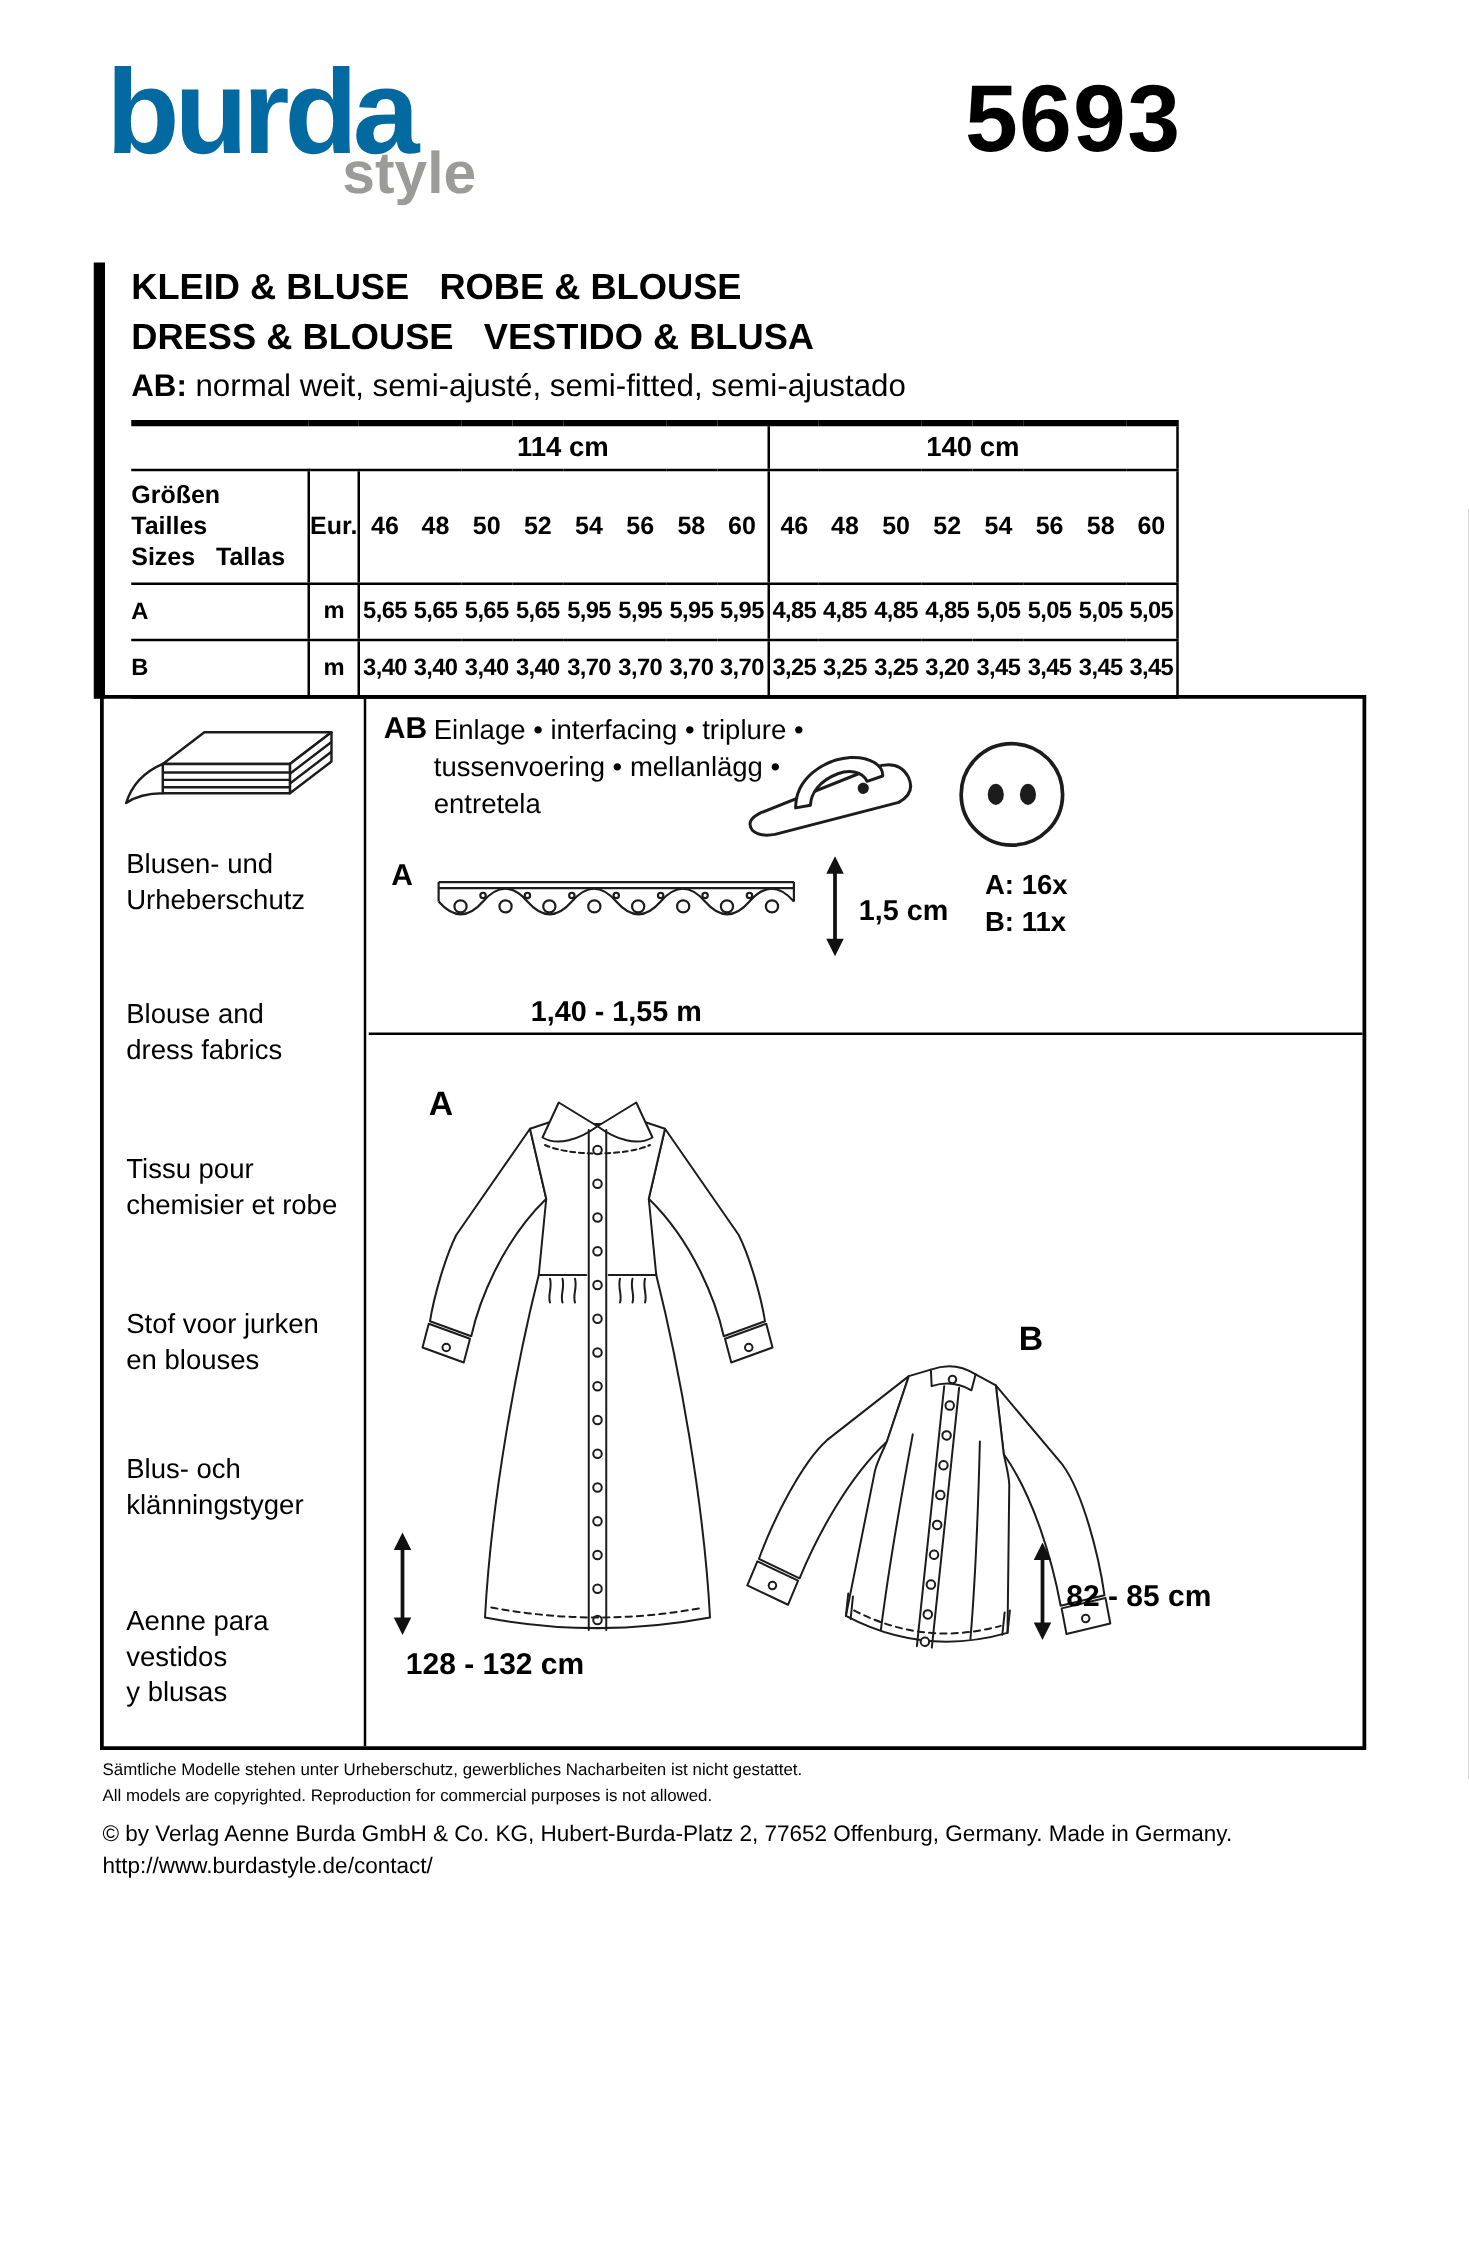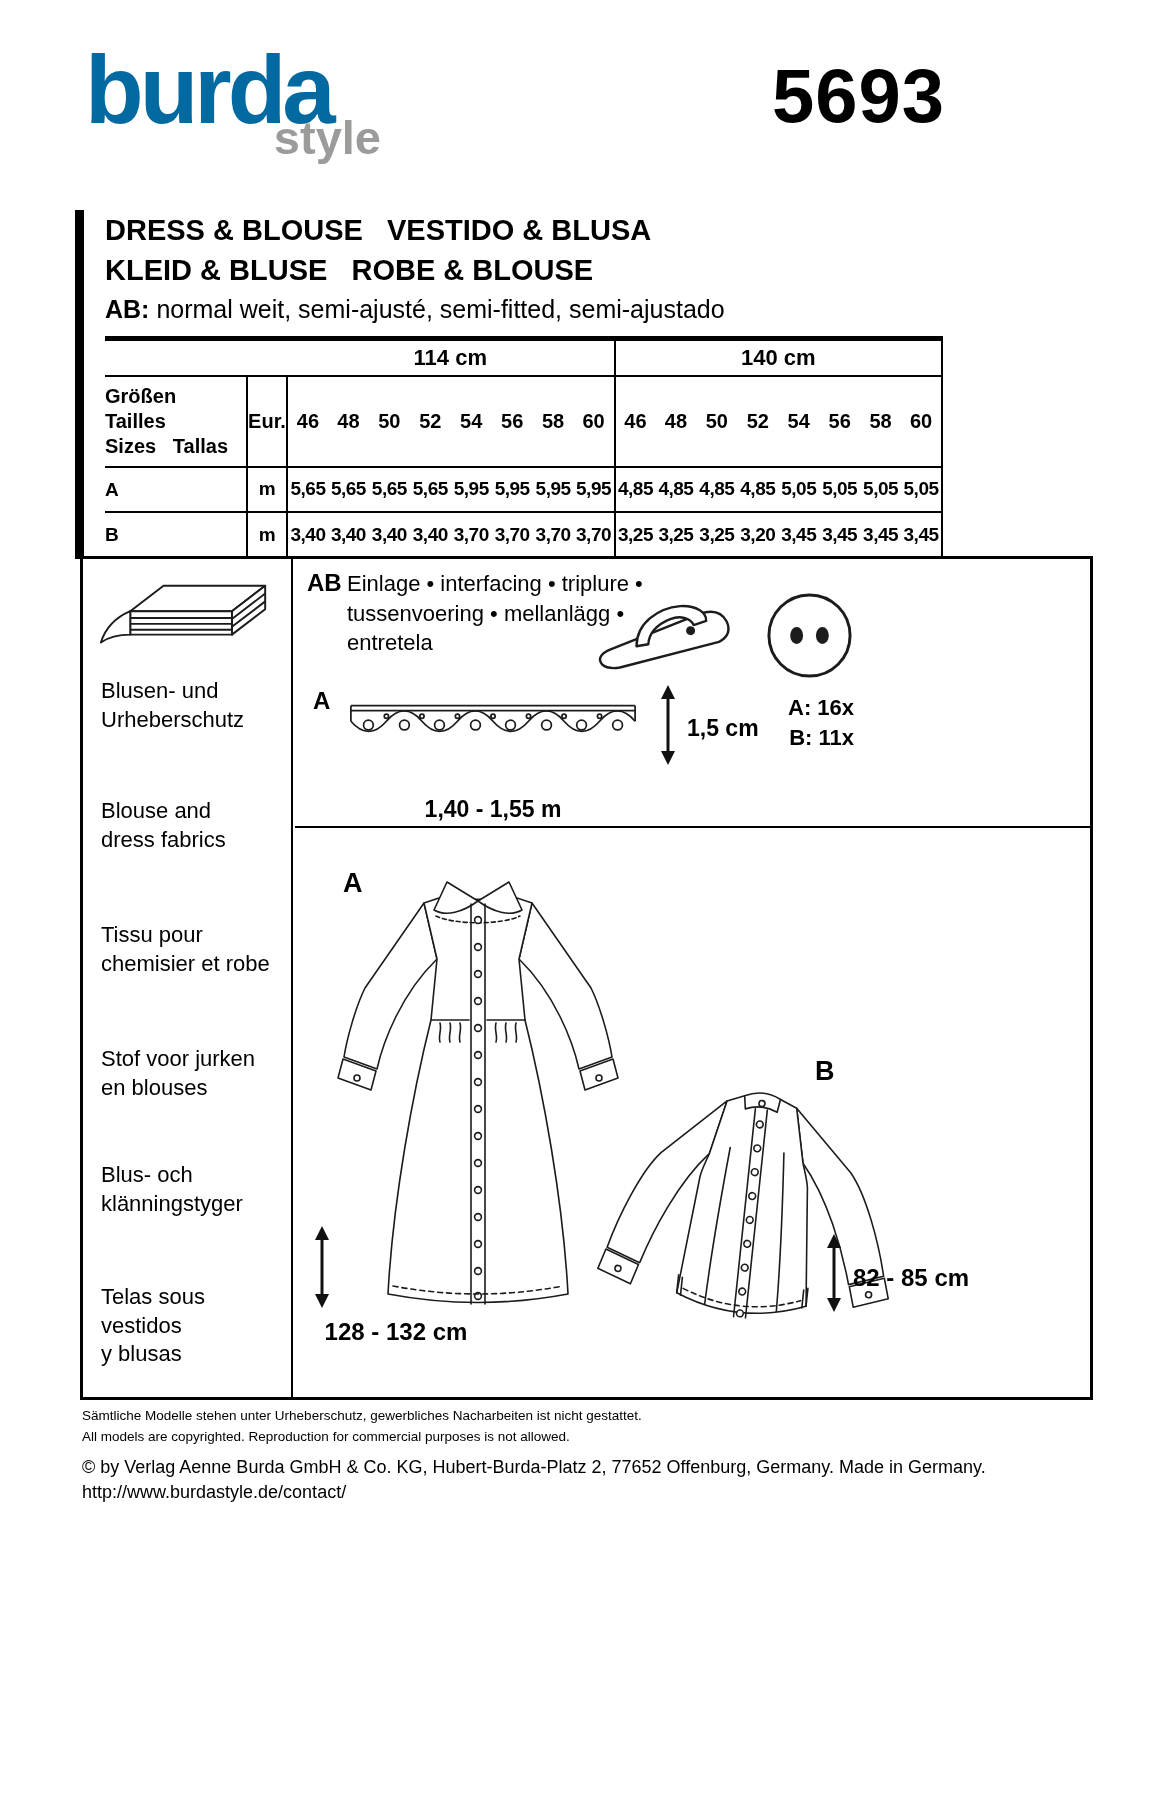--- a/index.html
+++ b/index.html
@@ -33,21 +33,21 @@
   .main-panel { position:absolute; left:80px; top:556px; width:1013px; height:844px; border:3px solid #000; }
   .left-col { position:absolute; left:0; top:0; bottom:0; width:210px; border-right:2px solid #000; }
   .fabric-item { position:absolute; left:18px; font-size:22px; line-height:1.3; white-space:pre-wrap; }
   .notions { position:absolute; left:212px; right:0; top:0; height:269px; border-bottom:2px solid #000; }
   .drawings { position:absolute; left:212px; right:0; top:271px; bottom:0; }
 
   .ab-label { position:absolute; left:12px; top:10px; font-size:24px; font-weight:bold; }
   .interfacing-text { position:absolute; left:52px; top:10px; width:320px; font-size:22px; line-height:1.35; white-space:pre-wrap; }
   .iron-box { position:absolute; left:296px; top:30px; }
   .button-box { position:absolute; left:468px; top:30px; }
-  .button-counts { position:absolute; left:493px; top:134px; font-size:22px; font-weight:bold; line-height:1.35;text-align:right; }
+  .button-counts { position:absolute; left:493px; top:134px; font-size:22px; font-weight:bold; line-height:1.35; }
   .trim-view-label { position:absolute; left:18px; top:128px; font-size:24px; font-weight:bold; }
   .trim-box { position:absolute; left:52px; top:138px; }
   .trim-length { position:absolute; left:52px; top:206px; width:292px; text-align:center; font-size:23px; font-weight:bold;margin-top:31px; }
   .trim-arrow { position:absolute; left:362px; top:126px; }
   .trim-width { position:absolute; left:392px; top:156px; font-size:23px; font-weight:bold; }
 
   .view-a-label { position:absolute; left:48px; top:38px; font-size:27px; font-weight:bold; }
   .view-b-label { position:absolute; left:520px; top:226px; font-size:27px; font-weight:bold; }
   .dress-box  { position:absolute; left:8px; top:40px; }
   .blouse-box { position:absolute; left:268px; top:250px; transform:rotate(6deg); }
@@ -69,22 +69,22 @@
 
 <div class="page">
 
   <div class="logo">
     <span class="brand-name">burda</span>
     <span class="brand-style">style</span>
   </div>
   <div class="pattern-number">5693</div>
 
   <div class="title-wrap">
+    <div class="title-line">KLEID &amp; BLUSE   ROBE &amp; BLOUSE</div>
     <div class="title-line">DRESS &amp; BLOUSE   VESTIDO &amp; BLUSA</div>
-    <div class="title-line">KLEID &amp; BLUSE   ROBE &amp; BLOUSE</div>
     <div class="fit-line"><b>AB:</b><span> normal weit, semi-ajusté, semi-fitted, semi-ajustado</span></div>
 
     <table class="fabric-table">
       <colgroup>
           <col class="c-lbl">
           <col class="c-eur">
           <col>
           <col>
           <col>
           <col>
@@ -190,21 +190,21 @@
       <div class="fabric-item" style="top:118px;">Blusen- und
 Urheberschutz</div>
       <div class="fabric-item" style="top:238px;">Blouse and
 dress fabrics</div>
       <div class="fabric-item" style="top:362px;">Tissu pour
 chemisier et robe</div>
       <div class="fabric-item" style="top:486px;">Stof voor jurken
 en blouses</div>
       <div class="fabric-item" style="top:602px;">Blus- och
 klänningstyger</div>
-      <div class="fabric-item" style="top:724px;">Telas sous vestidos
+      <div class="fabric-item" style="top:724px;">Aenne para vestidos
 y blusas</div>
     </div>
 
     <div class="notions">
       <div class="ab-label">AB</div>
       <div class="interfacing-text">Einlage • interfacing • triplure •
 tussenvoering • mellanlägg •
 entretela</div>
 
       <div class="iron-box">

